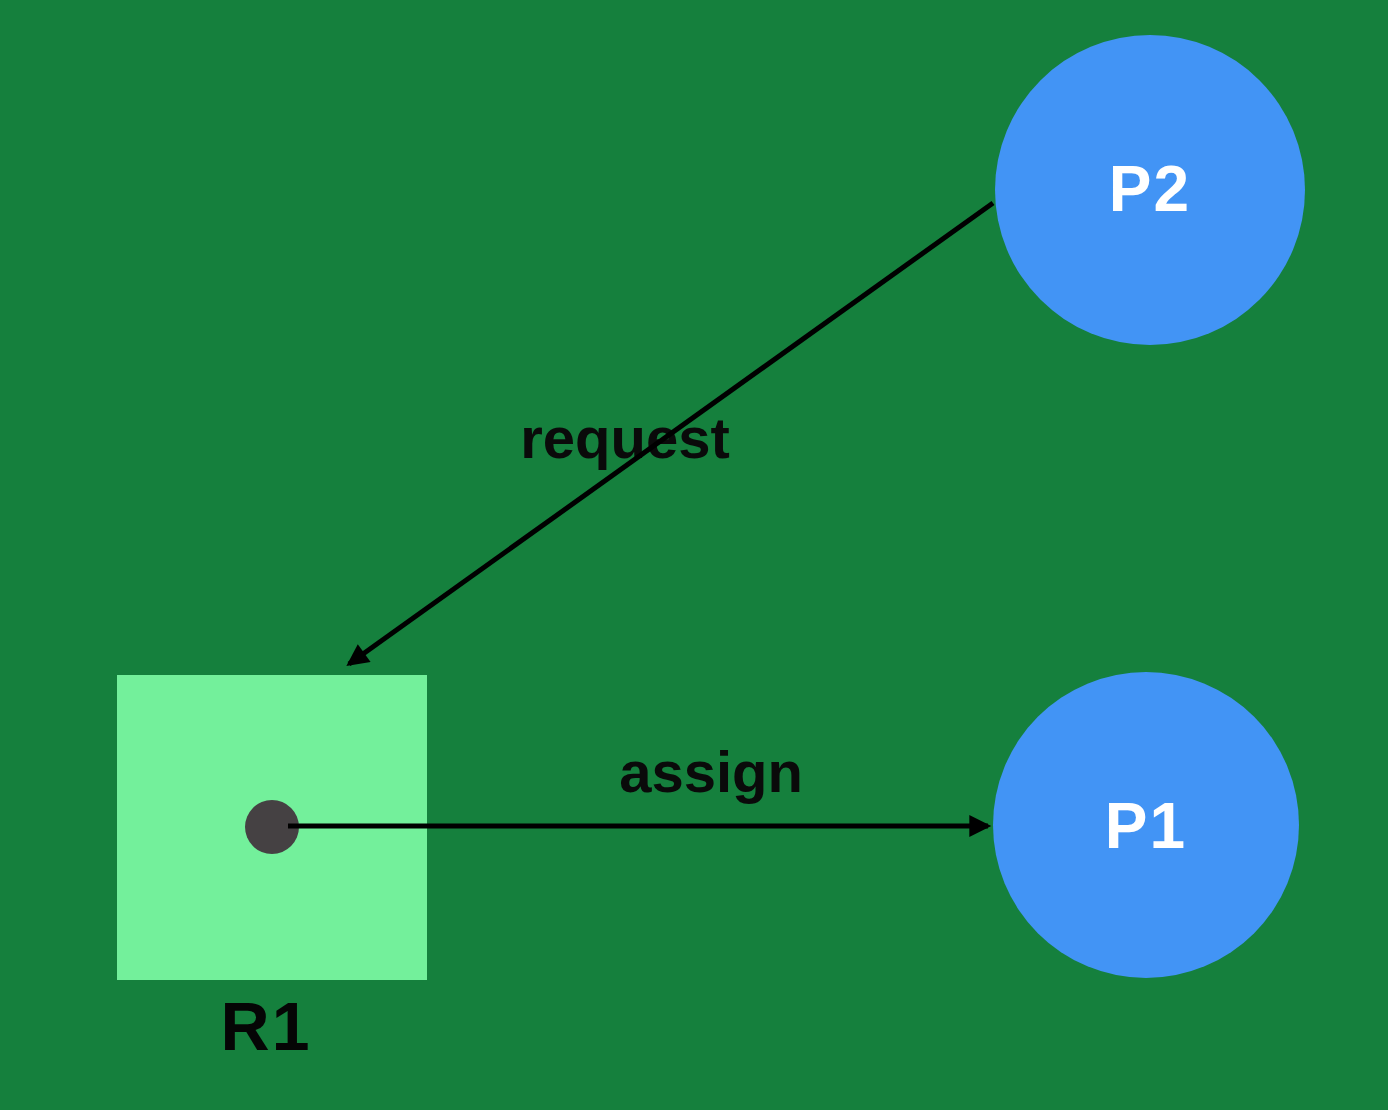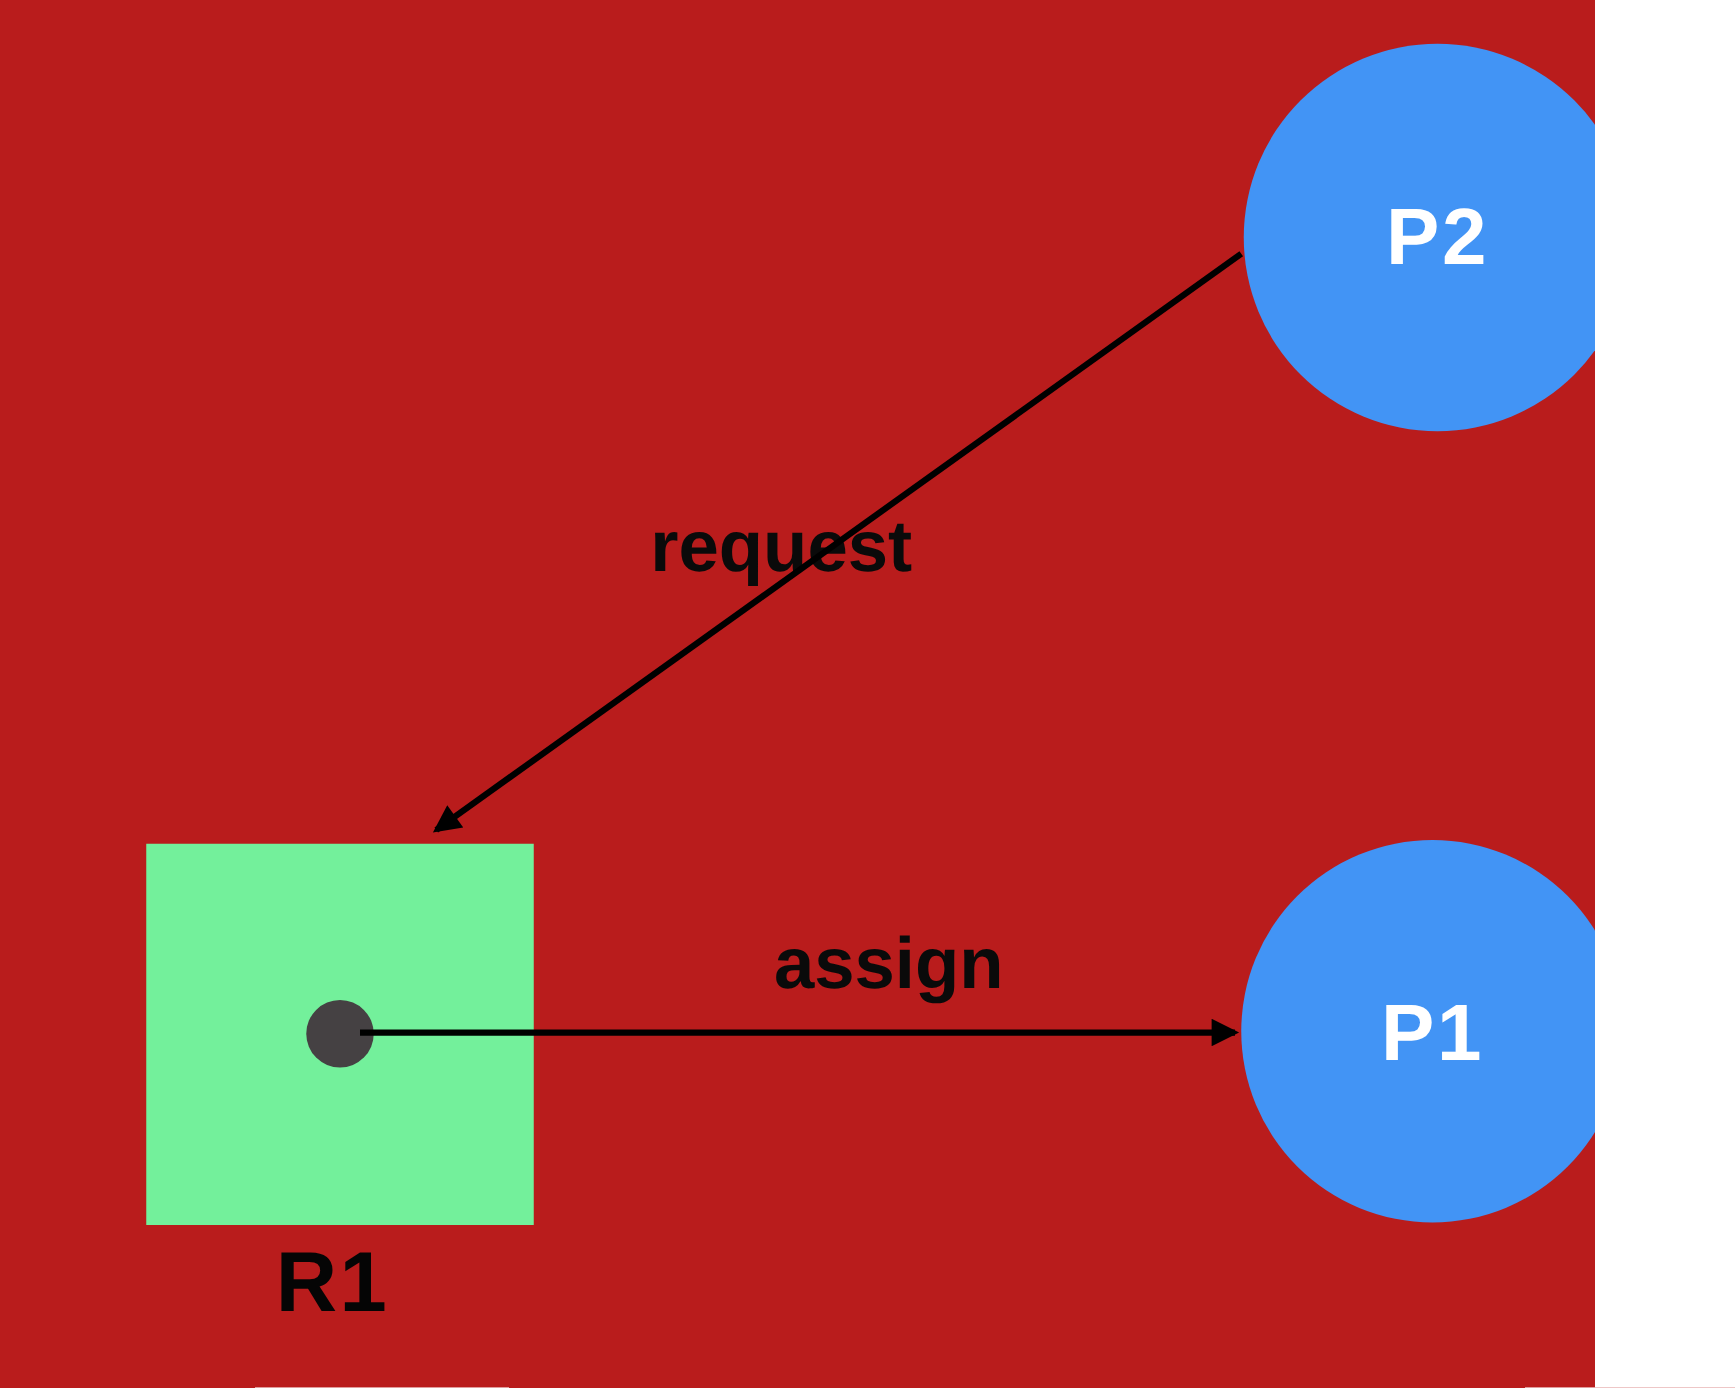--- a/index.html
+++ b/index.html
@@ -2,23 +2,23 @@
 <html><head>
 <meta charset="utf-8">
 <style>
   html, body {
     margin: 0;
     padding: 0;
     background: #ffffff;
   }
   .canvas {
     position: relative;
-    width: 1276px;
+    width: 1388px;
     height: 1110px;
-    background: #b91c1c;
+    background: #15803d;
     overflow: hidden;
     font-family: "Liberation Sans", "DejaVu Sans", sans-serif;
   }
   svg { display: block; }
   .node-label {
     font-family: "Liberation Sans", "DejaVu Sans", sans-serif;
     font-weight: bold;
     font-size: 64px;
     fill: #ffffff;
     letter-spacing: 2px;

